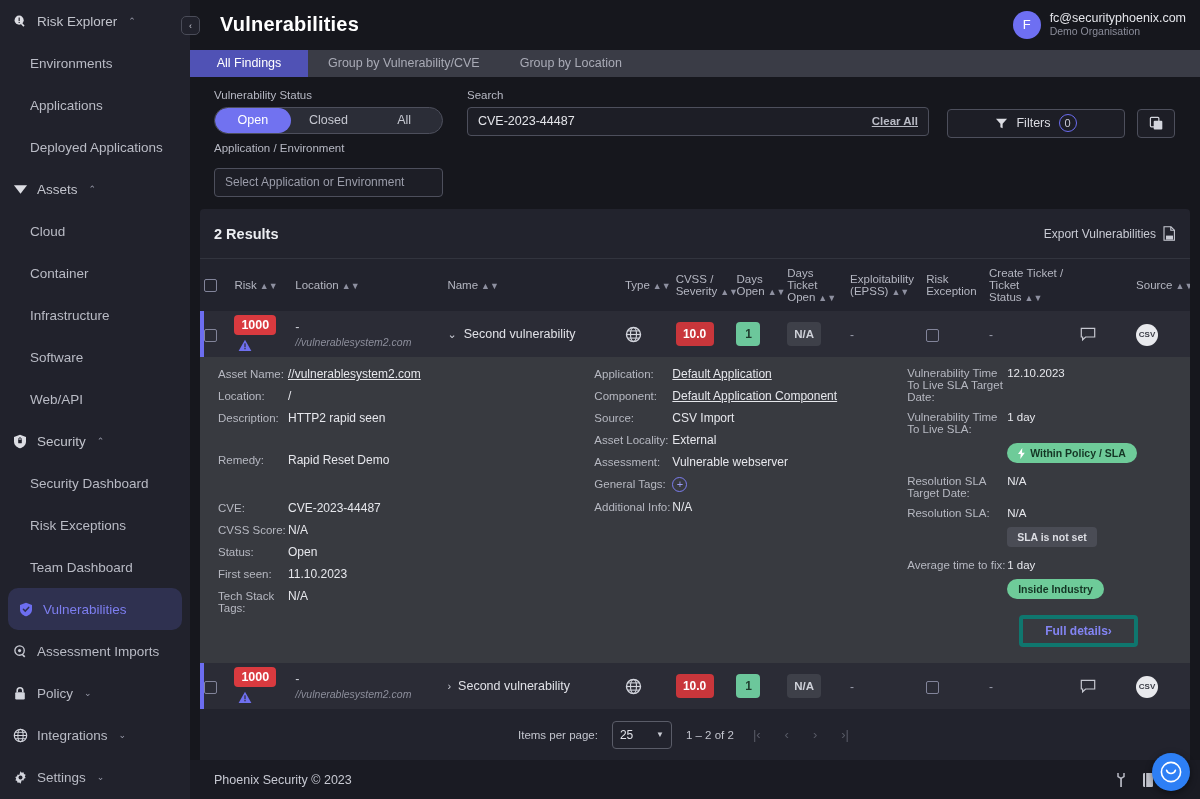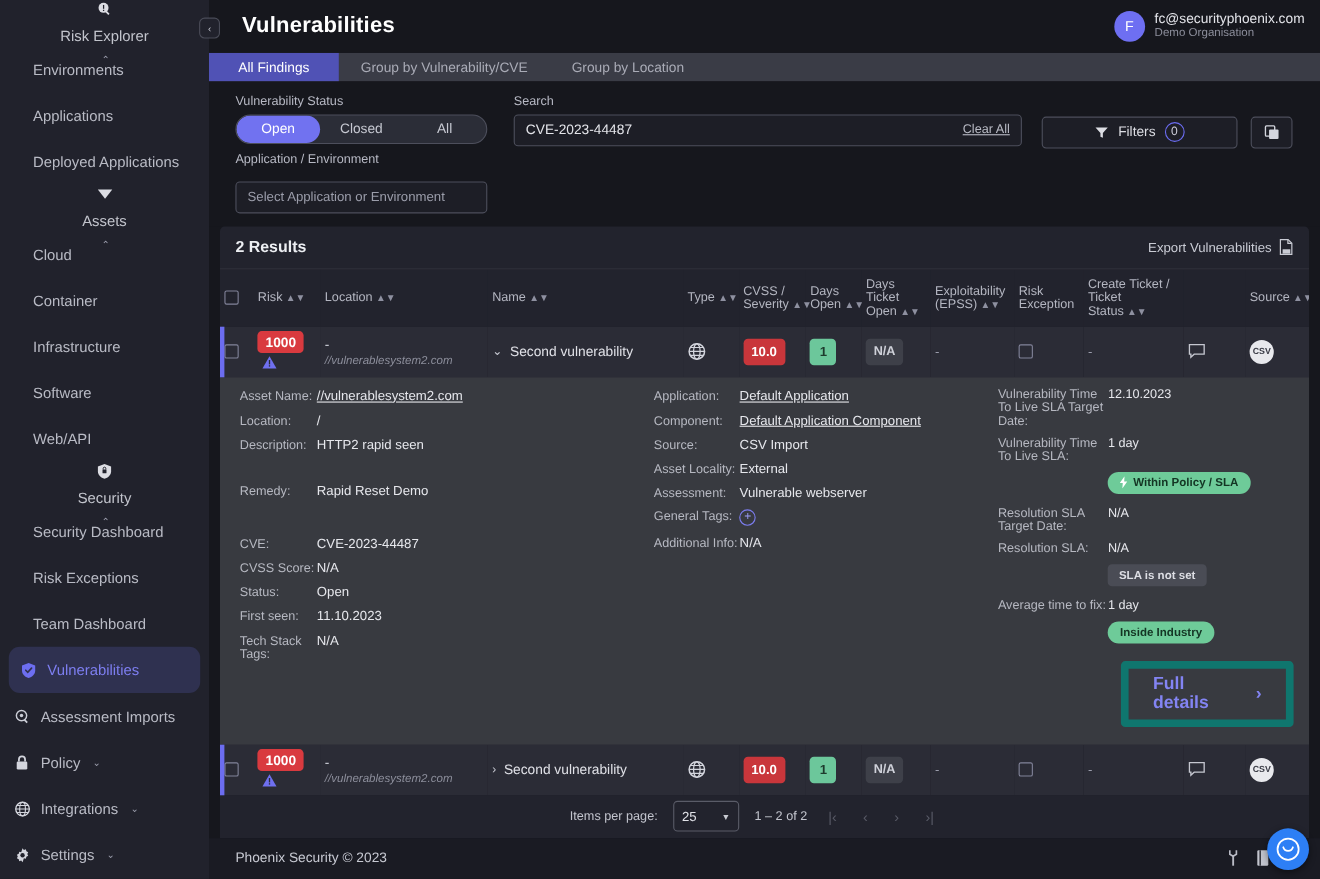--- a/index.html
+++ b/index.html
@@ -19,21 +19,20 @@
     flex: 0 0 190px;
     padding-top: 0px;
     position: relative;
     overflow: hidden;
   }
   .nav-group-head {
     display: flex; align-items: center; gap: 9px;
     height: 42px; padding: 0 12px;
     color: #c2c4cc; font-size: 13.5px;
     cursor: pointer;
-    flex-direction: column;
   }
   .nav-group-head .ico { width: 16px; height: 16px; display:flex; align-items:center; justify-content:center; flex:0 0 16px;}
   .caret { font-size: 9px; color: #9a9cab; margin-left: 2px; }
   .nav-item {
     display: flex; align-items: center; gap: 9px;
     height: 42px; padding: 0 12px 0 30px;
     color: #b9bbc5; font-size: 13.5px; cursor: pointer;
   }
   .nav-item.icon-item { padding-left: 12px; }
   .nav-item.active {
@@ -104,21 +103,21 @@
   .search-wrap { margin-left: 24px; }
   .search-box {
     width: 462px; height: 29px; background: #1d1e26;
     border: 1px solid #4d4f5c; border-radius: 4px;
     display: flex; align-items: center; padding: 0 10px;
   }
   .search-box input {
     flex: 1; background: transparent; border: 0; outline: 0;
     color: #e4e5ea; font-size: 12.5px; font-family: inherit;
   }
-  .clear-all { font-size: 11.5px; color: #b9bbc5; text-decoration: underline; cursor: pointer; }
+  .clear-all { font-size: 11.5px; color: #b9bbc5; text-decoration: underline; cursor: pointer; font-weight: bold; }
   .filters-btn {
     margin-left: 18px; width: 178px; height: 29px; margin-top: 20px;
     background: #1d1e26; border: 1px solid #4d4f5c; border-radius: 4px;
     display: flex; align-items: center; justify-content: center; gap: 8px;
     font-size: 12.5px; color: #dcdde3; cursor: pointer;
   }
   .count-pill {
     min-width: 18px; height: 18px; padding: 0 4px; border-radius: 9px;
     border: 1px solid #6b6cf0; color: #ccccd8; font-size: 11px;
     display: flex; align-items: center; justify-content: center;
@@ -208,23 +207,23 @@
     display: inline-flex; align-items: center; gap: 5px;
     background: #6ecb99; color: #143524; font-size: 10.5px; font-weight: bold;
     border-radius: 11px; padding: 4px 11px;
   }
   .pill-grey {
     display: inline-flex; align-items: center;
     background: #4a4c55; color: #dddee4; font-size: 10.5px; font-weight: bold;
     border-radius: 4px; padding: 4px 10px;
   }
   .full-details {
-    display: inline-flex; align-items: center; justify-content: center; gap: 10px;
-    border: 7px solid #0f766e; border-radius: 4px; color: #8384f3;
-    font-size: 16px; font-weight: bold; padding: 5px 22px; cursor: pointer;
+    display: inline-flex; align-items: center; justify-content: center; gap: 0;
+    border: 4px solid #0f766e; border-radius: 4px; color: #8384f3;
+    font-size: 12px; font-weight: bold; padding: 5px 22px; cursor: pointer;
     background: transparent;
   }
 
   
   .pagination {
     height: 52px; display: flex; align-items: center; justify-content: center;
     gap: 14px; padding-right: 18px; background: #22232d; font-size: 11.5px; color: #c3c5ce;
   }
   .ipp-select {
     width: 60px; height: 28px; border: 1px solid #5a5c68; border-radius: 4px;

